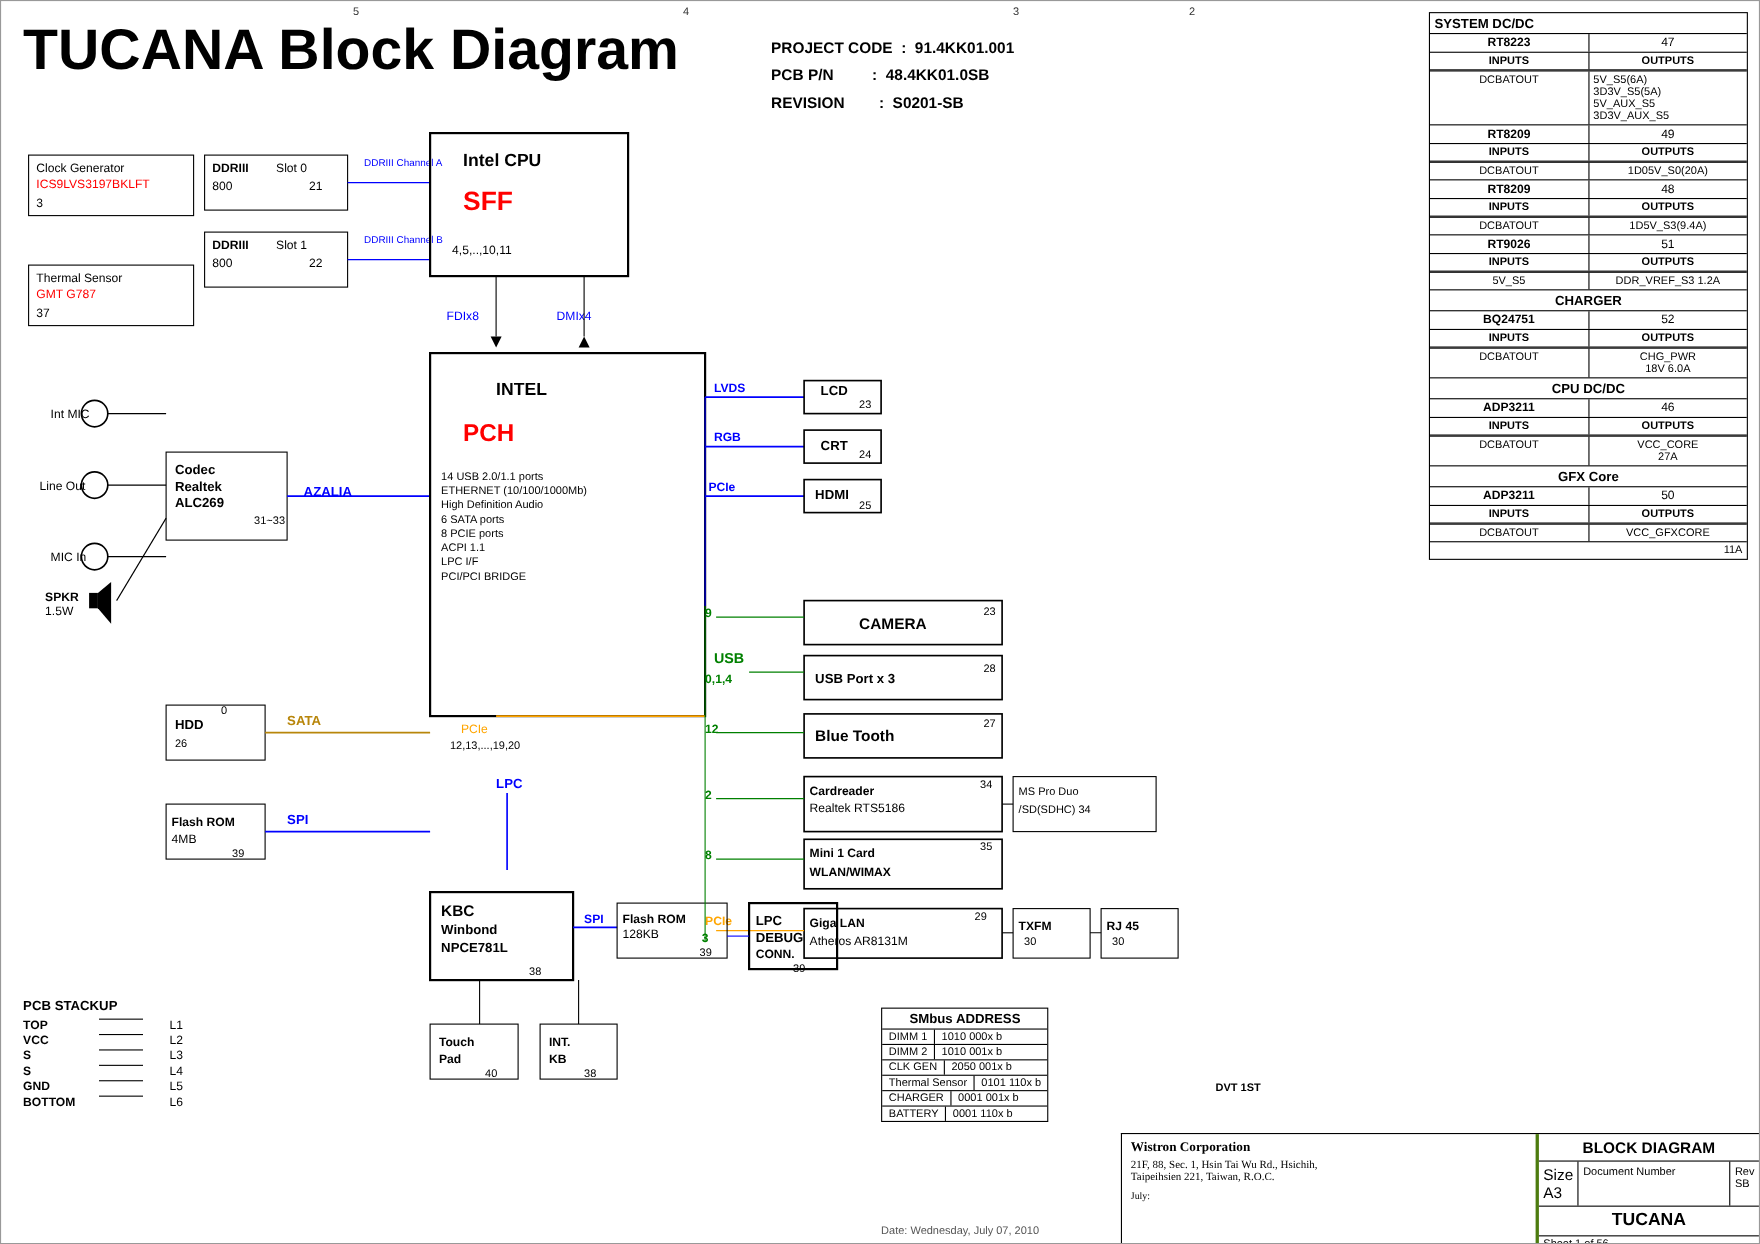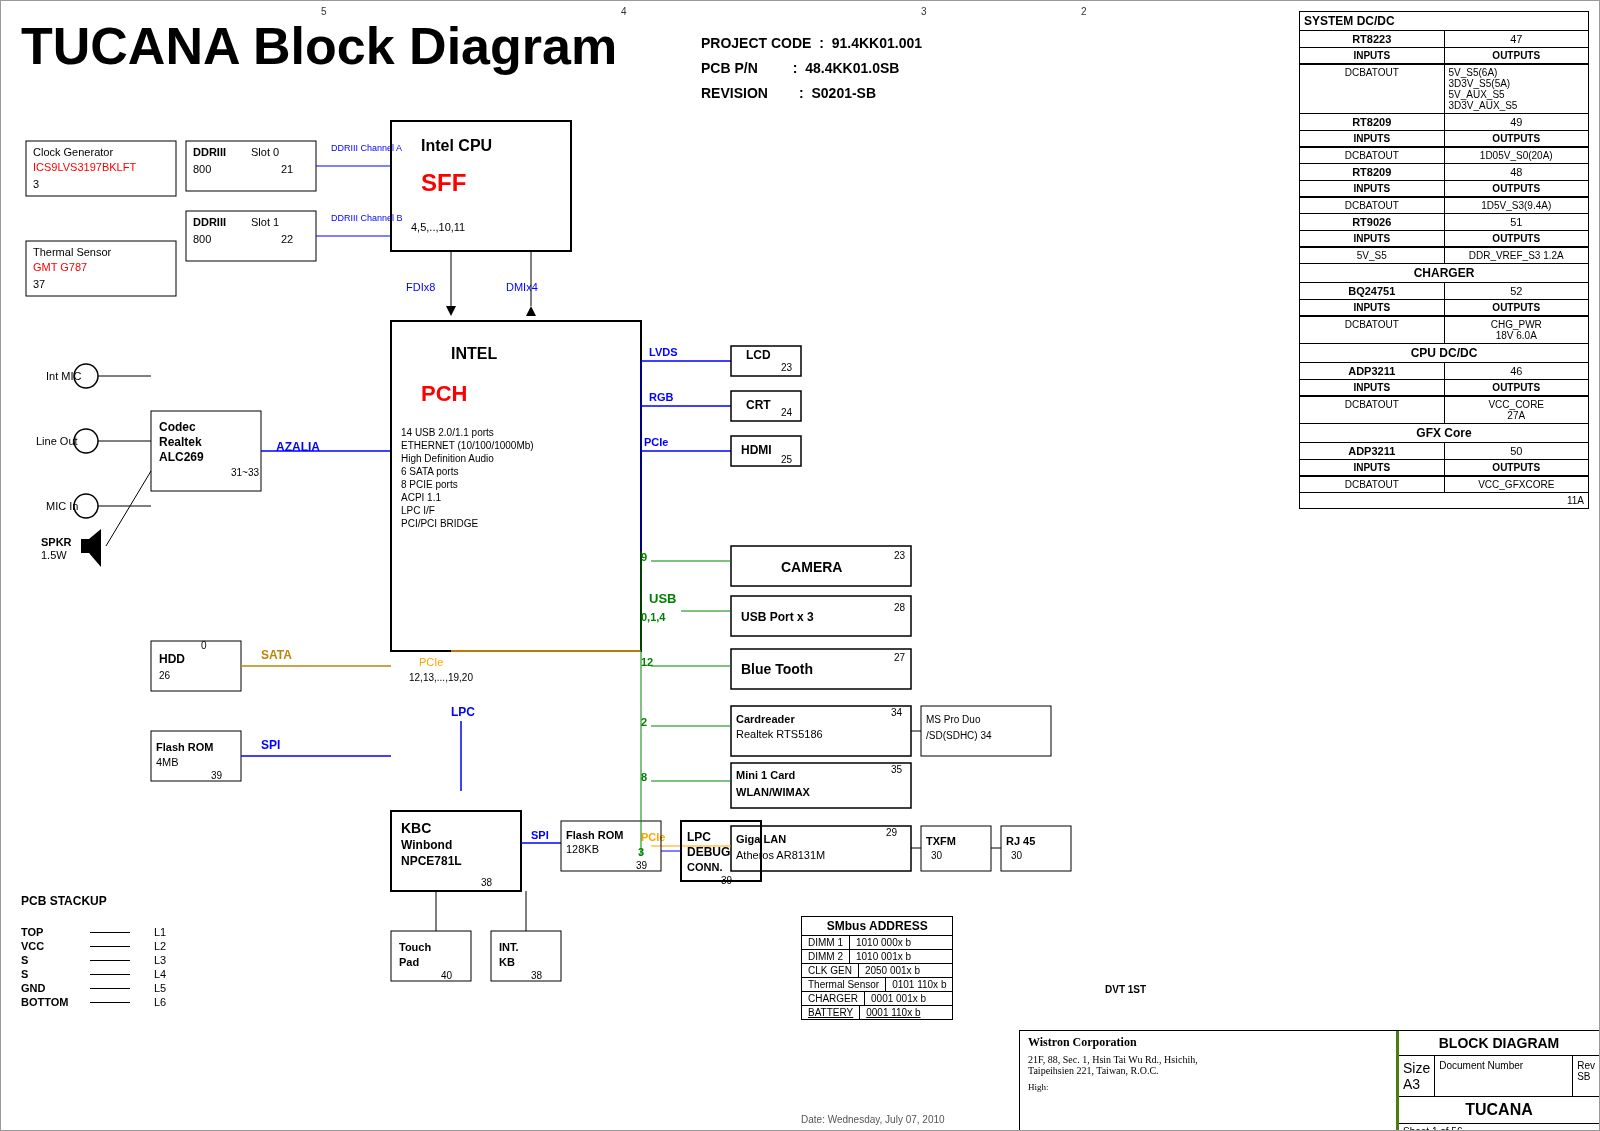--- a/index.html
+++ b/index.html
@@ -94,25 +94,25 @@
     
     .pcb-stackup {
       position: absolute;
       bottom: 120px;
       left: 20px;
       font-size: 11px;
     }
     .pcb-title {
       font-weight: bold;
       font-size: 12px;
-      margin-bottom: 18px;
+      margin-bottom: 5px;
     }
     .pcb-row {
       display: flex;
-      align-items: center;
+      align-items: flex-start;
       margin: 2px 0;
       gap: 24px;
     }
     .pcb-label { width: 45px; font-weight: bold; }
     .pcb-line {
       width: 40px;
       height: 1px;
       background: #000;
       display: inline-block;
     }
@@ -173,21 +173,21 @@
       text-align: center;
       font-weight: bold;
       font-size: 12px;
       border-bottom: 1px solid #000;
       padding: 2px 10px;
     }
     .smbus-row {
       display: flex;
       border-bottom: 1px solid #000;
     }
-    .smbus-row:last-child { border-bottom: none; text-decoration: underline; }
+    .smbus-row:last-child { border-bottom: none; }
     .smbus-cell {
       padding: 1px 6px;
       border-right: 1px solid #000;
     }
     .smbus-cell:last-child { border-right: none; }
 
     
     .date-line {
       position: absolute;
       bottom: 5px;
@@ -612,21 +612,21 @@
       <div class="smbus-cell">0001 110x b</div>
     </div>
   </div>
 
   <div class="dvt-label">DVT 1ST</div>
 
   <div class="bottom-block">
     <div class="company-area">
       <div style="font-weight:bold; font-size:12px;">Wistron Corporation</div>
       <div style="font-size:10px; margin-top:4px;">21F, 88, Sec. 1, Hsin Tai Wu Rd., Hsichih,<br>Taipeihsien 221, Taiwan, R.O.C.</div>
-      <div style="font-size:9px; margin-top:6px;">High:</div>
+      <div style="font-size:9px; margin-top:6px;">July:</div>
     </div>
     <div class="doc-area">
       <div class="doc-title">BLOCK DIAGRAM</div>
       <div style="display:flex; flex:1;">
         <div style="padding:4px; border-right:1px solid #000; font-size:14px;">
           <div>Size</div>
           <div>A3</div>
         </div>
         <div style="flex:1; padding:4px; border-right:1px solid #000; font-size:10px;">
           <div>Document Number</div>

